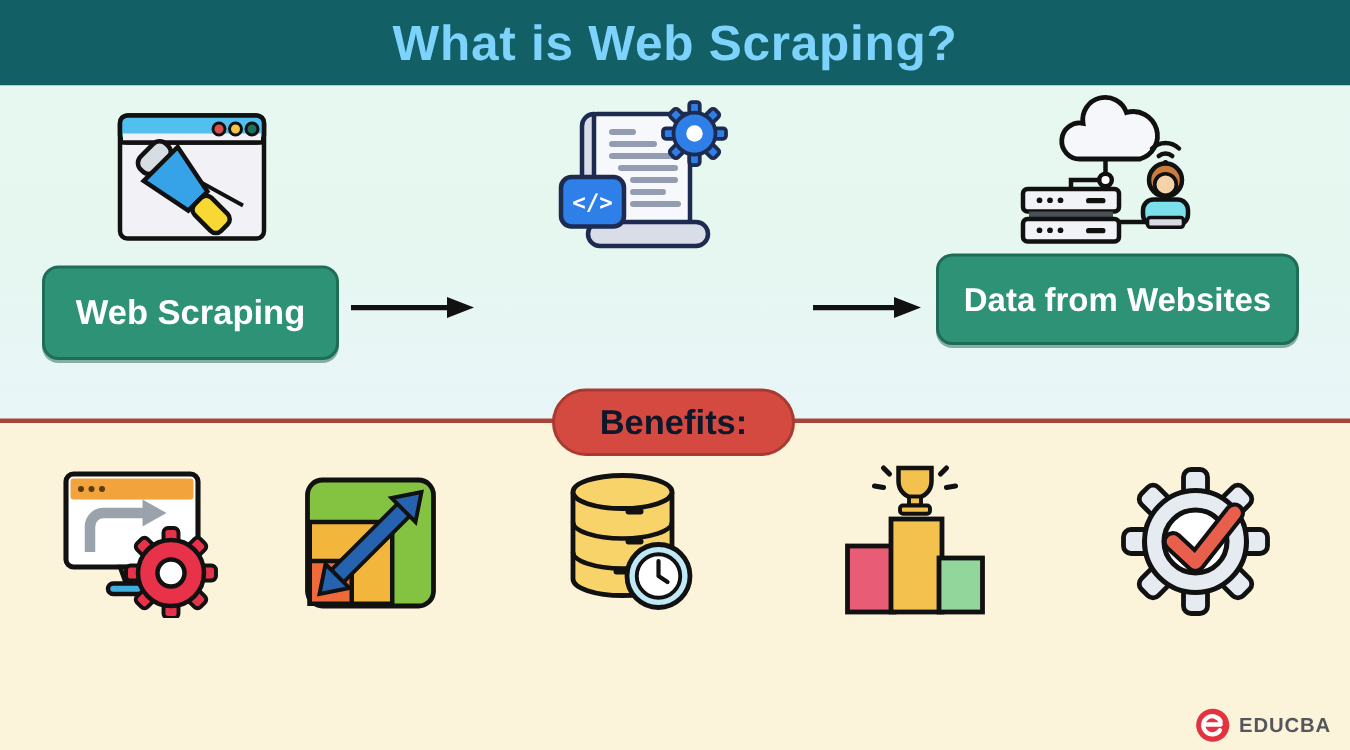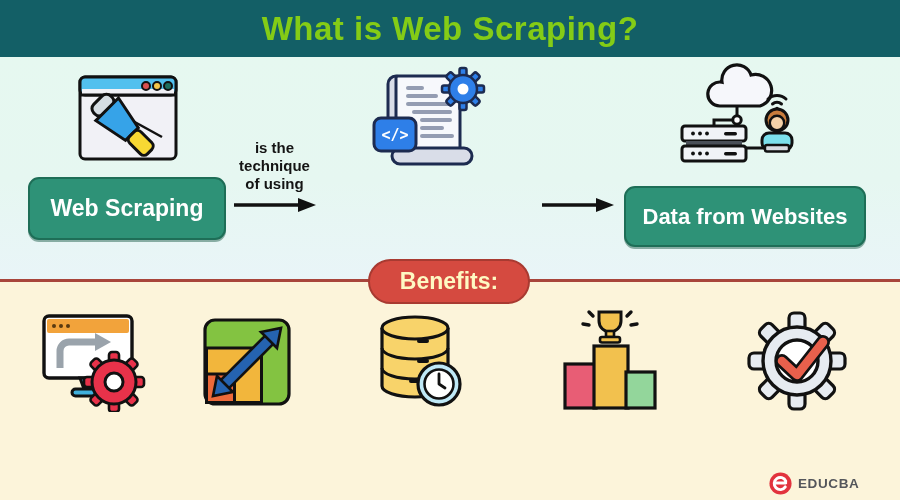--- a/index.html
+++ b/index.html
@@ -7,21 +7,21 @@
     position:relative;width:900px;height:500px;overflow:hidden;
     font-family:"Liberation Sans","DejaVu Sans",sans-serif;
     background:#fcf4da;
   }
   
   .header{
     position:absolute;left:0;top:0;width:900px;height:57px;
     background:#135f66;display:flex;align-items:center;justify-content:center;
   }
   .header h1{
-    margin:12px;color:#84cc16;font-size:33px;font-weight:700;letter-spacing:.5px;text-align:center;
+    margin:12px;color:#7dd3fc;font-size:33px;font-weight:700;letter-spacing:.5px;text-align:center;
   }
   
   .flow-section{
     position:absolute;left:0;top:57px;width:900px;height:224px;
     background:linear-gradient(180deg,#e6f8f0 0%,#e6f7f1 55%,#e9f5f8 100%);
   }
   .flow-icon{position:absolute;}
   .flow-box{
     position:absolute;background:#2e9277;border:2px solid #1e6e57;border-radius:11px;
     box-shadow:0 2px 0 rgba(18,84,64,.45);
@@ -31,27 +31,27 @@
   .connector{position:absolute;text-align:center;color:#141414;}
   .connector .line{display:block;font-size:15px;font-weight:600;line-height:1.2;}
   .arrow{position:absolute;}
   
   .divider{position:absolute;left:0;top:279px;width:900px;height:3px;background:#a8453b;}
   .benefits-pill{
     position:absolute;left:368px;top:259px;width:162px;height:45px;border-radius:24px;
     background:#d54a40;border:2px solid #a83a31;z-index:5;
     display:flex;align-items:center;justify-content:center;box-sizing:border-box;
   }
-  .benefits-pill span{color:#fef9c3;font-weight:700;font-size:23px;}
+  .benefits-pill span{color:#0f172a;font-weight:700;font-size:23px;}
   
   .benefits-section{position:absolute;left:0;top:282px;width:900px;height:218px;background:#fcf4da;}
   .benefit-icon{position:absolute;}
   
   .brand{
-    position:absolute;left:768px;top:470px;height:26px;display:flex;align-items:center;gap:5px;
+    position:absolute;left:796px;top:470px;height:26px;display:flex;align-items:center;gap:5px;
   }
   .brand-text{font-size:13.5px;font-weight:700;color:#54565b;letter-spacing:.6px;}
 </style>
 </head>
 <body>
 
 <div class="canvas">
 
   <div class="header">
     <h1>What is Web Scraping?</h1>
@@ -72,25 +72,20 @@
         <rect x="50" y="24" width="24" height="14" rx="6" fill="#d6dde3" stroke="#111" stroke-width="3"></rect>
         <polygon points="46,37 78,37 71,72 53,72" fill="#36a3e8" stroke="#111" stroke-width="3"></polygon>
         <rect x="54" y="72" width="16" height="25" rx="5" fill="#f8d833" stroke="#111" stroke-width="3"></rect>
       </g>
     </svg>
 
     <div class="flow-box" style="left:28px;top:120px;width:194px;height:59px">
       <span>Web Scraping</span>
     </div>
 
-    <div class="connector" style="left:222px;top:82px;width:105px">
-      <span class="line">is the</span>
-      <span class="line">technique</span>
-      <span class="line">of using</span>
-    </div>
     <svg class="arrow" style="left:232px;top:140px" width="86" height="16" viewBox="0 0 86 16">
       <line x1="2" y1="8" x2="68" y2="8" stroke="#111" stroke-width="3.5"></line>
       <polygon points="66,1 84,8 66,15" fill="#111"></polygon>
     </svg>
 
     <svg class="flow-icon" style="left:368px;top:5px" width="118" height="114" viewBox="0 0 118 114">
       <rect x="20" y="14" width="16" height="72" rx="8" fill="#d9dde8" stroke="#1d2b50" stroke-width="3"></rect>
       <rect x="28" y="14" width="64" height="78" rx="2" fill="#f7f8fc" stroke="#1d2b50" stroke-width="3"></rect>
       <rect x="24" y="86" width="80" height="16" rx="8" fill="#d9dde8" stroke="#1d2b50" stroke-width="3"></rect>
       <g fill="#949cb2">
@@ -148,21 +143,21 @@
         <circle cx="105" cy="46.5" r="1.8" fill="#111"></circle>
       </g>
       <g>
         <circle cx="105" cy="58" r="11" fill="#c97c3c" stroke="#111" stroke-width="3"></circle>
         <circle cx="105" cy="61" r="7.2" fill="#f6d2a9" stroke="#111" stroke-width="2.4"></circle>
         <rect x="90" y="71" width="30" height="17" rx="7" fill="#7ce0ec" stroke="#111" stroke-width="3"></rect>
         <rect x="93" y="83" width="24" height="6.5" rx="2" fill="#d7dbe2" stroke="#111" stroke-width="2.4"></rect>
       </g>
     </svg>
 
-    <div class="flow-box" style="left:624px;top:129px;width:238px;height:57px">
+    <div class="flow-box" style="left:624px;top:112px;width:238px;height:57px">
       <span style="font-size:22px">Data from Websites</span>
     </div>
   </div>
 
   <div class="divider"></div>
   <div class="benefits-pill">
     <span>Benefits:</span>
   </div>
 
   <div class="benefits-section">

